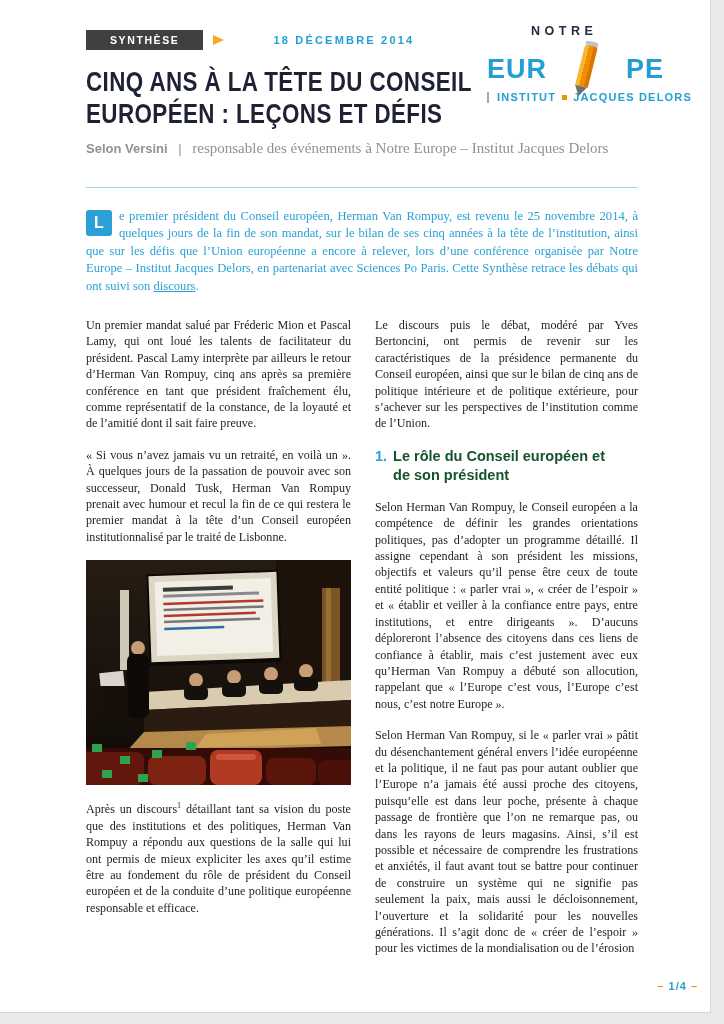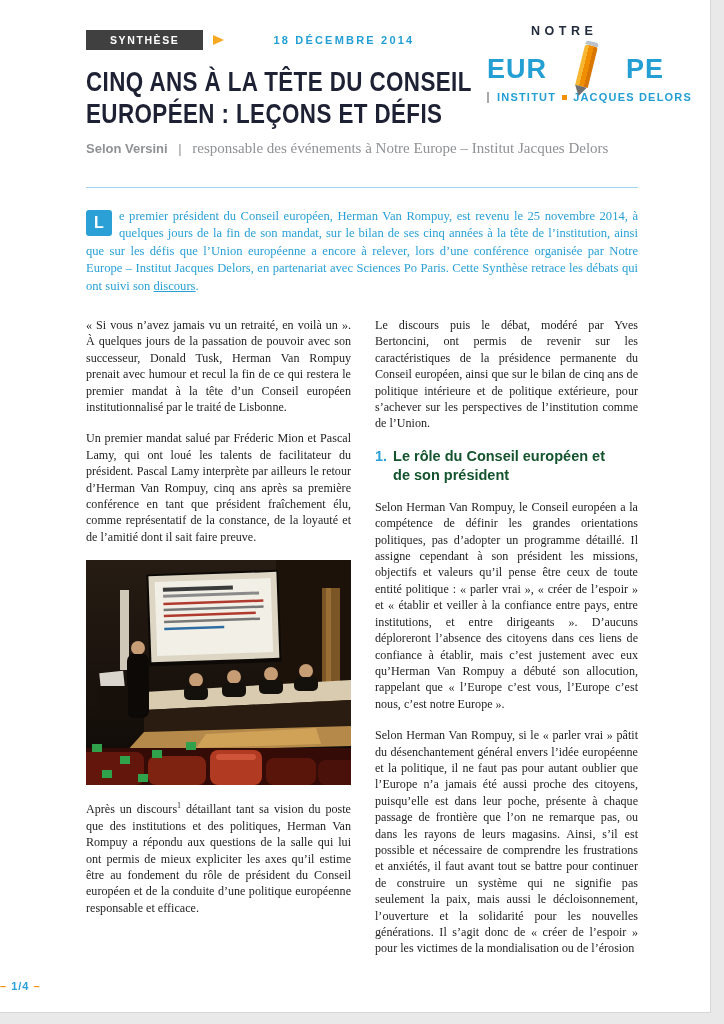--- a/index.html
+++ b/index.html
@@ -121,21 +121,21 @@
     display:flex; margin:6px 0 14px;
     font-family:"Liberation Sans", sans-serif; font-weight:700;
     font-size:14.5px; line-height:19px;
   }
   .sec-num { color:#2aa0d6; margin-right:6px; flex:none; }
   .sec-title { color:#14532d; width:212px; }
 
   
   .pagefoot {
     position:absolute; left:0; right:12px; bottom:20px;
-    text-align:left;
+    text-align:right;
     font:700 11px "Liberation Sans", sans-serif; letter-spacing:1px;margin-top:15px;
   }
   .dash { color:#f39200; }
   .pg { color:#2aa0d6; }
 </style>
 </head>
 <body>
 
 <div class="page">
 
@@ -175,22 +175,22 @@
 
     <div class="rule"></div>
 
     <div class="intro">
       <span class="dropcap">L</span>
       <span>e premier président du Conseil européen, Herman Van Rompuy, est revenu le 25 novembre 2014, à quelques jours de la fin de son mandat, sur le bilan de ses cinq années à la tête de l’institution, ainsi que sur les défis que l’Union européenne a encore à relever, lors d’une conférence organisée par Notre Europe – Institut Jacques Delors, en partenariat avec Sciences Po Paris. Cette Synthèse retrace les débats qui ont suivi son </span><a class="intro-link">discours</a><span>.</span>
     </div>
 
     <div class="cols">
       <div class="col">
+        <p>Un premier mandat salué par Fréderic Mion et Pascal Lamy, qui ont loué les talents de facilitateur du président. Pascal Lamy interprète par ailleurs le retour d’Herman Van Rompuy, cinq ans après sa première conférence en tant que président fraîchement élu, comme représentatif de la constance, de la loyauté et de l’amitié dont il sait faire preuve.</p>
         <p>« Si vous n’avez jamais vu un retraité, en voilà un ». À quelques jours de la passation de pouvoir avec son successeur, Donald Tusk, Herman Van Rompuy prenait avec humour et recul la fin de ce qui restera le premier mandat à la tête d’un Conseil européen institutionnalisé par le traité de Lisbonne.</p>
-        <p>Un premier mandat salué par Fréderic Mion et Pascal Lamy, qui ont loué les talents de facilitateur du président. Pascal Lamy interprète par ailleurs le retour d’Herman Van Rompuy, cinq ans après sa première conférence en tant que président fraîchement élu, comme représentatif de la constance, de la loyauté et de l’amitié dont il sait faire preuve.</p>
 
         <figure class="photo">
           <svg viewBox="0 0 265 225" width="265" height="225">
             <defs>
               <linearGradient id="bgGrad" x1="0" y1="0" x2="0" y2="1">
                 <stop offset="0" stop-color="#261c13"></stop>
                 <stop offset="1" stop-color="#0f0a07"></stop>
               </linearGradient>
             </defs>
             <rect width="265" height="225" fill="url(#bgGrad)"></rect>

